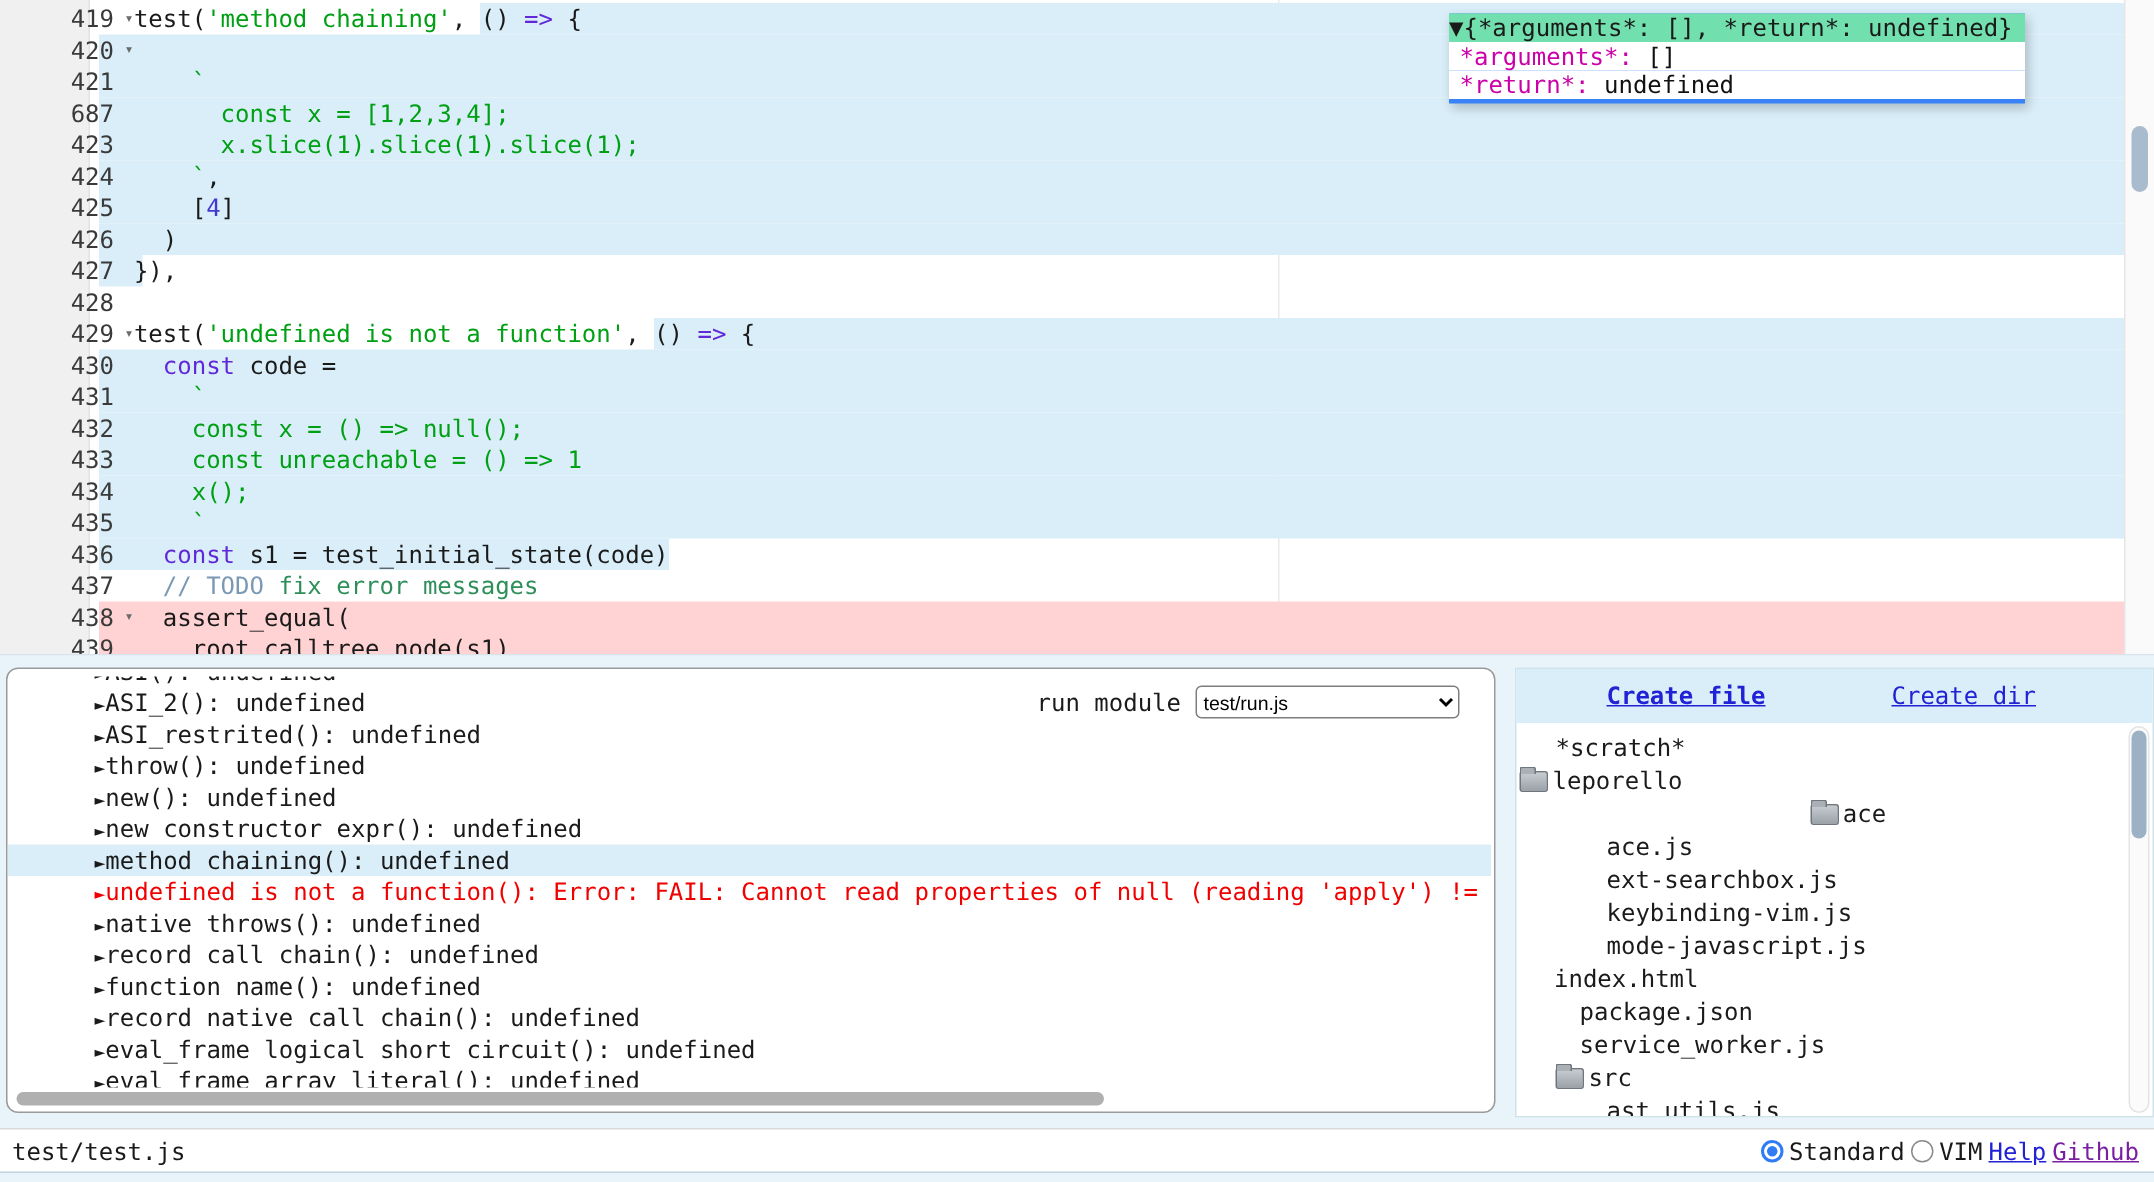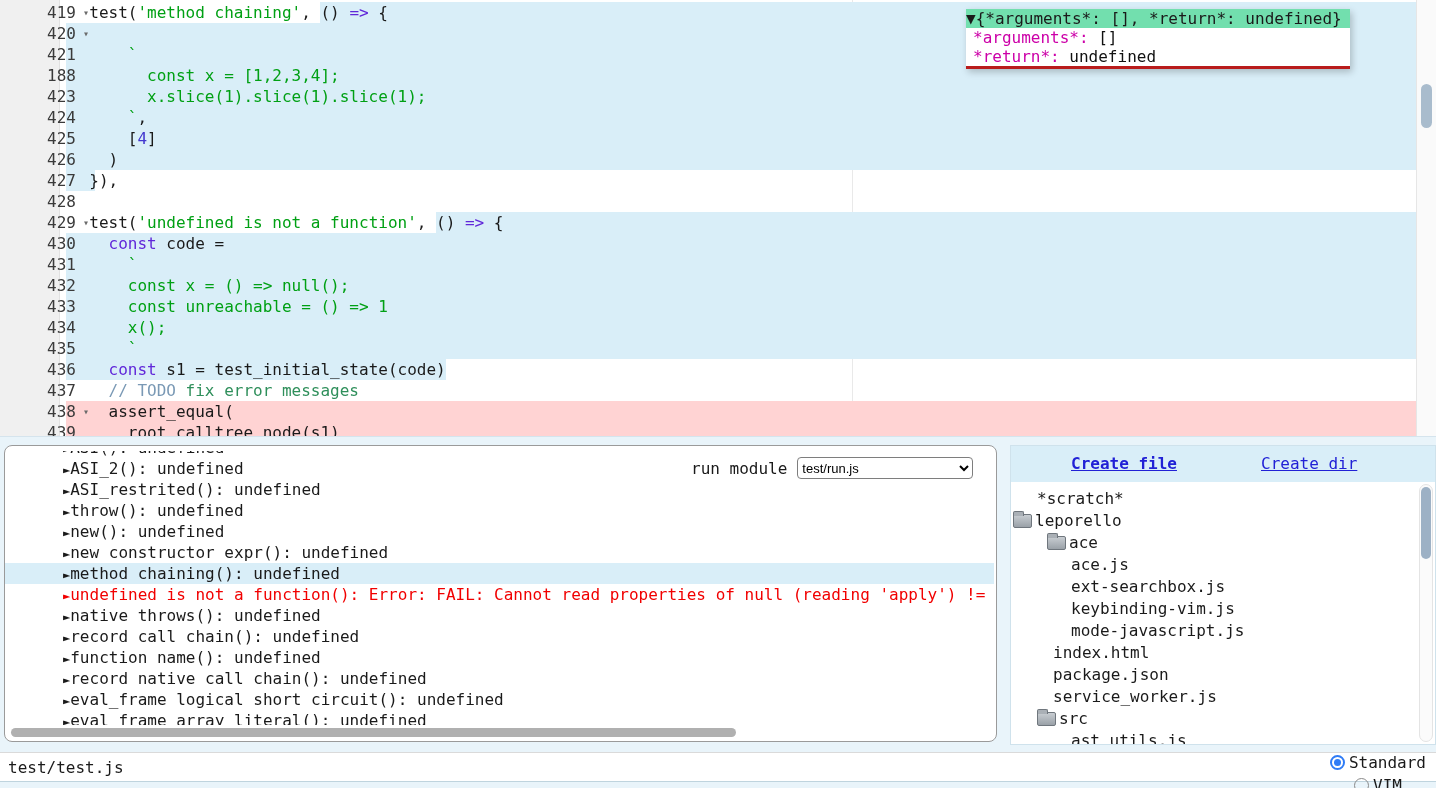--- a/index.html
+++ b/index.html
@@ -26,21 +26,21 @@
   .gcell .num{position:absolute;right:16px;top:0;}
   .gcell .fold{position:absolute;right:3px;top:0;font-size:10px;color:#6b6b6b;cursor:pointer;}
   .ctext{position:absolute;left:70px;top:0;white-space:pre;}
   .seg-p{color:#1a1a1a}.seg-s{color:var(--string-green)}.seg-k{color:var(--keyword-purple)}
   .seg-n{color:var(--number-blue)}.seg-cb{color:#7a99b5}.seg-cg{color:#2f8f5b}
   
   #ed-scrollbar{position:absolute;right:0;top:0;width:20px;height:437px;background:#fafafa;border-left:1px solid #e6e6e6;}
   #ed-thumb{position:absolute;left:4px;top:84px;width:11px;height:44px;background:#a9bccd;border-radius:6px;}
   
   #tooltip{position:absolute;left:966px;top:9px;width:384px;font-size:16px;z-index:30;
-    box-shadow:2px 3px 7px rgba(0,0,0,.22);background:#b91c1c;}
+    box-shadow:2px 3px 7px rgba(0,0,0,.22);background:#3b82f6;}
   #tooltip .tt-head{background:var(--tooltip-green);height:19px;line-height:19px;white-space:pre;}
   #tooltip .tt-row{height:19px;line-height:19px;white-space:pre;background:#fff;padding-left:7px;}
   #tooltip .tt-key{color:var(--key-magenta);}
   #tooltip .tt-val{color:#111;}
   #tooltip .tt-body{padding-bottom:3px;}
   
   #results{position:absolute;left:4px;top:445px;width:993px;height:297px;background:#fff;
     border:1px solid #9a9a9a;border-radius:8px;overflow:hidden;}
   #results-clip{position:absolute;left:0;top:5px;right:2px;bottom:16px;overflow:hidden;}
   #results-list{position:absolute;left:0;top:-14px;right:0;}
@@ -65,21 +65,21 @@
   .folder-ic{display:inline-block;width:19px;height:14px;margin-right:3px;position:relative;flex:0 0 auto;
     background:linear-gradient(#c8cdd2,#9aa1a8);border:1px solid #6f767d;border-radius:2px;}
   .folder-ic:before{content:"";position:absolute;left:-1px;top:-4px;width:9px;height:4px;
     background:#aab0b6;border:1px solid #6f767d;border-bottom:none;border-radius:2px 2px 0 0;}
   #files-scrollbar{position:absolute;right:2px;top:38px;bottom:2px;width:14px;background:#fbfbfb;border:1px solid #e4e4e4;border-radius:7px;}
   #files-thumb{position:absolute;left:1px;top:2px;width:10px;height:72px;background:#9db1c5;border-radius:6px;}
   
   #statusbar{position:absolute;left:0;top:752px;width:1436px;height:30px;background:#fff;
     border-top:1px solid #dadada;border-bottom:1px solid #bfd4de;font-size:16px;}
   #status-path{position:absolute;left:8px;top:0;line-height:29px;}
-  #status-right{position:absolute;right:10px;top:0;height:28px;display:flex;align-items:center;gap:4px;flex-direction:column;}
+  #status-right{position:absolute;right:10px;top:0;height:28px;display:flex;align-items:center;gap:4px;}
   .radio-wrap{display:flex;align-items:center;gap:4px;cursor:pointer;}
   .radio{width:15px;height:15px;border-radius:50%;display:inline-block;position:relative;}
   .radio.on{border:2px solid var(--radio-blue);}
   .radio.on:after{content:"";position:absolute;left:2px;top:2px;width:7px;height:7px;border-radius:50%;background:var(--radio-blue);}
   .radio.off{border:1.5px solid #8a8a8a;}
   #status-right a{text-decoration:underline;cursor:pointer;}
   #help-link{color:var(--link-blue);}
   #github-link{color:var(--visited-purple);}
 </style>
 </head>
@@ -107,21 +107,21 @@
       <div class="code-row" style="top: 44px;">
         <div class="hl exec" style="left: 66px; width: 1350px;"></div>
         <div class="gcell">
           <span class="num">421</span>
         </div>
         <div class="ctext"><span class="seg-s">      `</span></div>
       </div>
       <div class="code-row" style="top: 65px;">
         <div class="hl exec" style="left: 66px; width: 1350px;"></div>
         <div class="gcell">
-          <span class="num">188</span>
+          <span class="num">687</span>
         </div>
         <div class="ctext"><span class="seg-s">        const x = [1,2,3,4];</span></div>
       </div>
       <div class="code-row" style="top: 86px;">
         <div class="hl exec" style="left: 66px; width: 1350px;"></div>
         <div class="gcell">
           <span class="num">423</span>
         </div>
         <div class="ctext"><span class="seg-s">        x.slice(1).slice(1).slice(1);</span></div>
       </div>
@@ -280,26 +280,26 @@
 </div>
 
 <div id="files">
   <div id="files-header">
     <a id="create-file">Create file</a>
     <a id="create-dir">Create dir</a>
   </div>
   <div id="tree">
       <div class="tree-row" style="padding-left: 26px;"><span>*scratch*</span></div>
       <div class="tree-row" style="padding-left: 2px;"><span class="folder-ic"></span><span>leporello</span></div>
-      <div class="tree-row" style="padding-left: 36px;"><span class="folder-ic"></span><span>ace</span></div>
+      <div class="tree-row" style="padding-left: 36px; justify-content: center;"><span class="folder-ic"></span><span>ace</span></div>
       <div class="tree-row" style="padding-left: 60px;"><span>ace.js</span></div>
       <div class="tree-row" style="padding-left: 60px;"><span>ext-searchbox.js</span></div>
       <div class="tree-row" style="padding-left: 60px;"><span>keybinding-vim.js</span></div>
       <div class="tree-row" style="padding-left: 60px;"><span>mode-javascript.js</span></div>
-      <div class="tree-row" style="padding-left: 42px; text-align: center;"><span>index.html</span></div>
+      <div class="tree-row" style="padding-left: 25px; text-align: center;"><span>index.html</span></div>
       <div class="tree-row" style="padding-left: 42px;"><span>package.json</span></div>
       <div class="tree-row" style="padding-left: 42px;"><span>service_worker.js</span></div>
       <div class="tree-row" style="padding-left: 26px;"><span class="folder-ic"></span><span>src</span></div>
       <div class="tree-row" style="padding-left: 60px;"><span>ast_utils.js</span></div>
     </div>
   <div id="files-scrollbar">
     <div id="files-thumb"></div>
   </div>
 </div>
 

